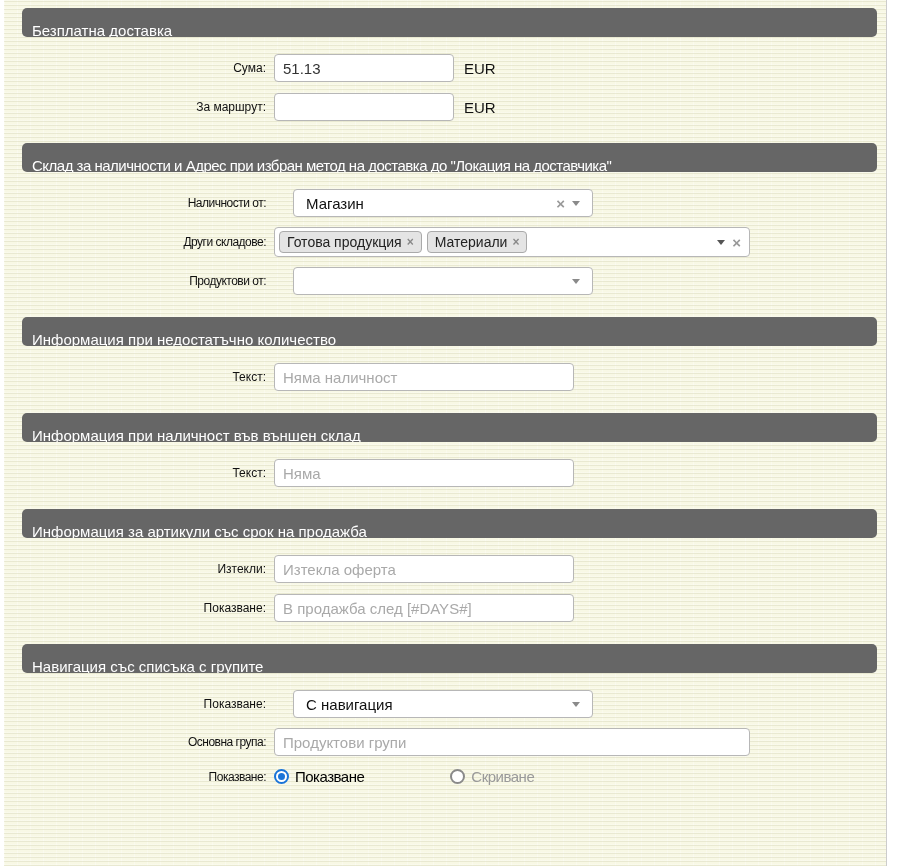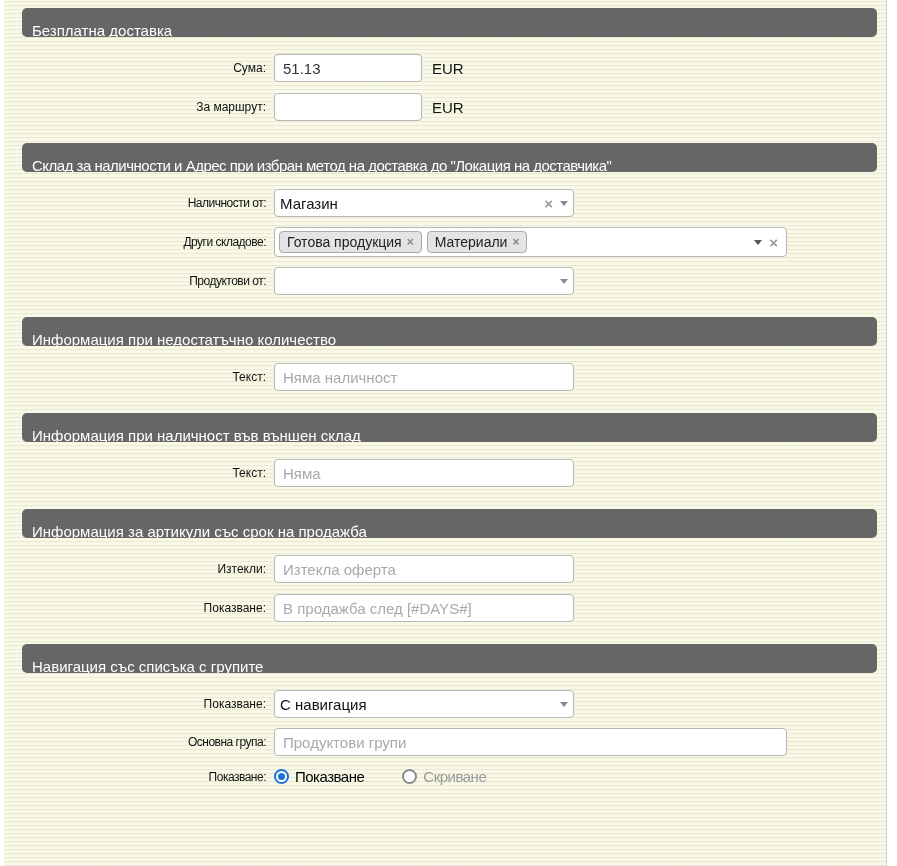--- a/index.html
+++ b/index.html
@@ -59,35 +59,36 @@
     border: 1px solid #b7b7b7;
     border-radius: 4px;
     background: #ffffff;
     font-family: "Liberation Sans", "DejaVu Sans", sans-serif;
     font-size: 15px;
     color: #333333;
     padding: 0 8px;
     outline: none;
   }
   input.text-input::placeholder { color: #a9a9a9; opacity: 1; }
-  .w-small  { width: 148px; }
+  .w-small  { width: 180px; }
   .w-medium { width: 300px; }
-  .w-wide   { width: 513px; }
+  .w-wide   { width: 476px; }
 
   .selectbox {
     height: 28px;
     border: 1px solid #b7b7b7;
     border-radius: 4px;
     background: #ffffff;
     display: flex;
     align-items: center;
-    padding: 0 5px;
+    padding: 0 12px;
     font-size: 15px;
     color: #111111;
     cursor: pointer;
+    margin-left: 19px;
   }
   .selectbox .select-value { flex: 1; white-space: nowrap; overflow: hidden; }
   .select-icons { display: flex; align-items: center; gap: 7px; flex: none; }
 
   .arrow-down {
     width: 0; height: 0;
     border-left: 4px solid transparent;
     border-right: 4px solid transparent;
     border-top: 5px solid #8a8a8a;
     display: inline-block;
@@ -119,21 +120,21 @@
     height: 22px;
     display: flex;
     align-items: center;
     padding: 0 7px;
     font-size: 14px;
     color: #222222;
     white-space: nowrap;
   }
   .tag .tag-x { color: #888888; font-size: 12px; font-weight: bold; margin-left: 5px; cursor: pointer; }
 
-  .radio-group { display: flex; align-items: center; }
+  .radio-group { display: flex; align-items: center; gap: 48px; }
   .radio-option { display: flex; align-items: center; cursor: pointer; }
   .radio-option + .radio-option { margin-left: 38px; text-align: center; }
   .radio-circle {
     width: 15px; height: 15px;
     border-radius: 50%;
     border: 2px solid #8a8a8a;
     background: #ffffff;
     position: relative;
     flex: none;
   }

